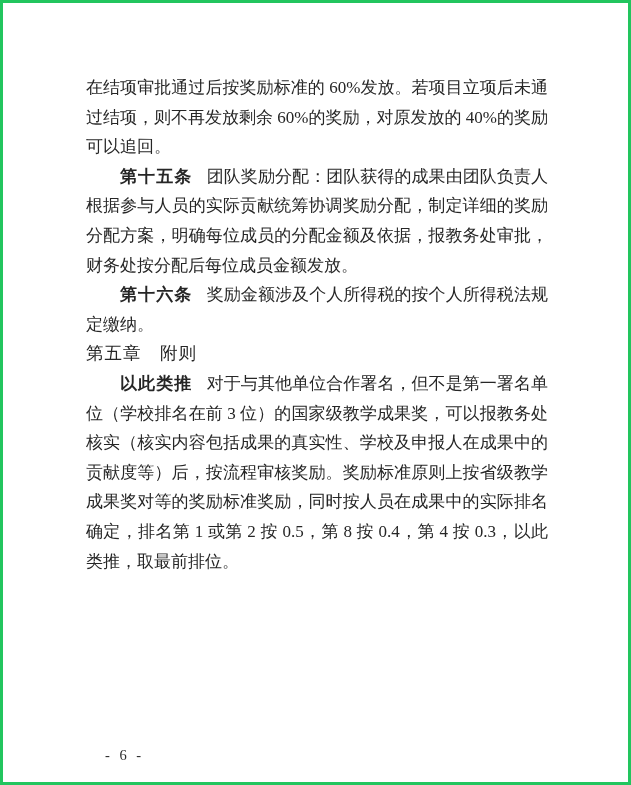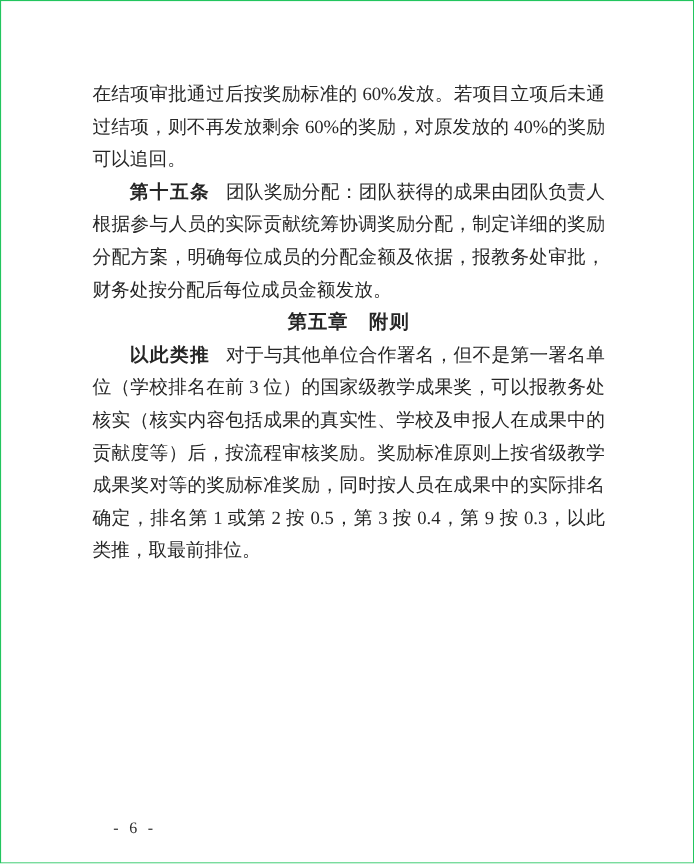--- a/index.html
+++ b/index.html
@@ -5,21 +5,21 @@
   html, body {
     margin: 0;
     padding: 0;
     background: #ffffff;
   }
   .page {
     position: relative;
     width: 631px;
     height: 785px;
     background: #ffffff;
-    border: 1px solid #22c55e;
+    border: 3px solid #22c55e;
     box-sizing: border-box;
     overflow: hidden;
     font-family: "Liberation Serif", "DejaVu Serif", serif;
     color: #262626;
   }
   .content {
     padding: 70px 80px 0 83px;
     font-size: 17px;
     line-height: 29.6px;
     text-align: justify;
@@ -32,23 +32,22 @@
     text-indent: 2em;
     font-family: Liberation Serif, serif;
   }
   .term {
     font-weight: bold;
     margin-right: 0.85em;
     letter-spacing: 1px;
   }
   .chapter-heading {
     margin: 0;
-    text-align: center;
     text-indent: 0;
-    font-weight: bold;
+    font-weight: normal;
     font-size: 17.5px;
     line-height: 29.6px;
     letter-spacing: 1px;
   }
   .page-number {
     position: absolute;
     left: 102px;
     top: 744px;
     font-size: 14.5px;
     letter-spacing: 3px;
@@ -58,22 +57,23 @@
 </head>
 <body>
 
 <div class="page">
   <div class="content">
 
     <p class="para"><span>在结项审批通过后按奖励标准的 60%发放。若项目立项后未通过结项，则不再发放剩余 60%的奖励，对原发放的 40%的奖励可以追回。</span></p>
 
     <p class="para indent"><span class="term">第十五条</span><span>团队奖励分配：团队获得的成果由团队负责人根据参与人员的实际贡献统筹协调奖励分配，制定详细的奖励分配方案，明确每位成员的分配金额及依据，报教务处审批，财务处按分配后每位成员金额发放。</span></p>
 
+    <p class="para indent"><span class="term">第十六条</span><span>奖励金额涉及个人所得税的按个人所得税法规定缴纳。</span></p>
 
     <p class="chapter-heading">第五章　附则</p>
 
 
-    <p class="para indent"><span class="term">以此类推</span><span>对于与其他单位合作署名，但不是第一署名单位（学校排名在前 3 位）的国家级教学成果奖，可以报教务处核实（核实内容包括成果的真实性、学校及申报人在成果中的贡献度等）后，按流程审核奖励。奖励标准原则上按省级教学成果奖对等的奖励标准奖励，同时按人员在成果中的实际排名确定，排名第 1 或第 2 按 0.5，第 3 按 0.4，第 9 按 0.3，以此类推，取最前排位。</span></p>
+    <p class="para indent"><span class="term">以此类推</span><span>对于与其他单位合作署名，但不是第一署名单位（学校排名在前 3 位）的国家级教学成果奖，可以报教务处核实（核实内容包括成果的真实性、学校及申报人在成果中的贡献度等）后，按流程审核奖励。奖励标准原则上按省级教学成果奖对等的奖励标准奖励，同时按人员在成果中的实际排名确定，排名第 1 或第 2 按 0.5，第 8 按 0.4，第 4 按 0.3，以此类推，取最前排位。</span></p>
 
   </div>
 
   <div class="page-number">- 6 -</div>
 </div>
 
 </body></html>

